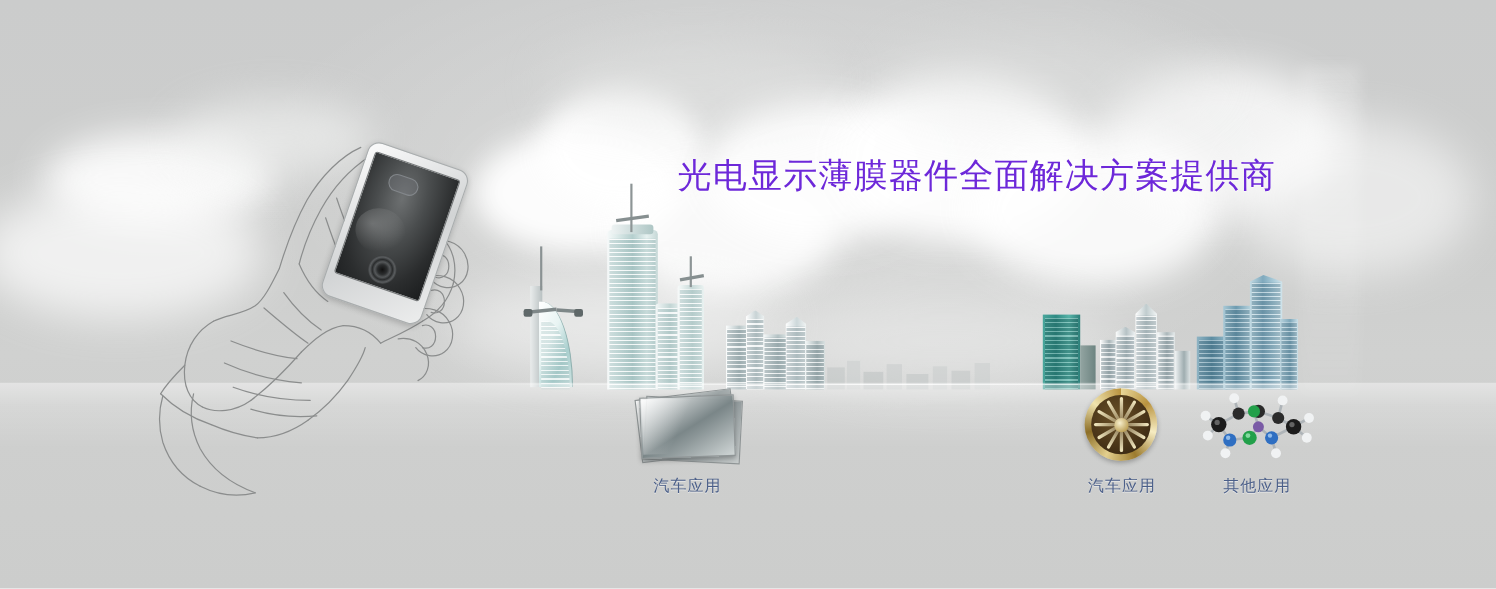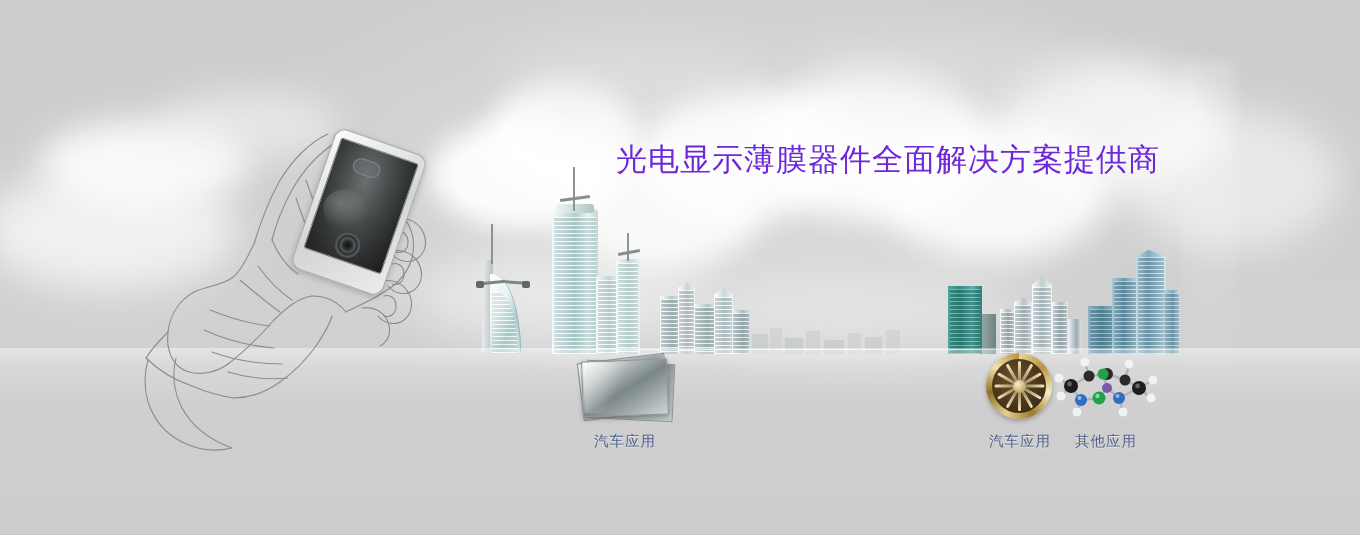--- a/index.html
+++ b/index.html
@@ -430,21 +430,21 @@
             <div class="spoke" style="transform:rotate(270deg);"></div>
             <div class="spoke" style="transform:rotate(300deg);"></div>
             <div class="spoke" style="transform:rotate(330deg);"></div>
             <div class="wheel-hub"></div>
           </div>
         </div>
       </div>
       <div class="icon-label">汽车应用</div>
     </div>
 
-    <div class="icon-item" style="left:1041px;">
+    <div class="icon-item" style="left:1078px;">
       <div class="icon-art">
         <svg width="130" height="68" viewBox="0 0 130 68">
           <g stroke="#aeb4b8" stroke-width="2.4" stroke-linecap="round">
             <line x1="30" y1="34" x2="48" y2="24"></line>
             <line x1="48" y1="24" x2="66" y2="22"></line>
             <line x1="66" y1="22" x2="84" y2="28"></line>
             <line x1="84" y1="28" x2="98" y2="36"></line>
             <line x1="30" y1="34" x2="40" y2="48"></line>
             <line x1="40" y1="48" x2="58" y2="46"></line>
             <line x1="58" y1="46" x2="66" y2="36"></line>

